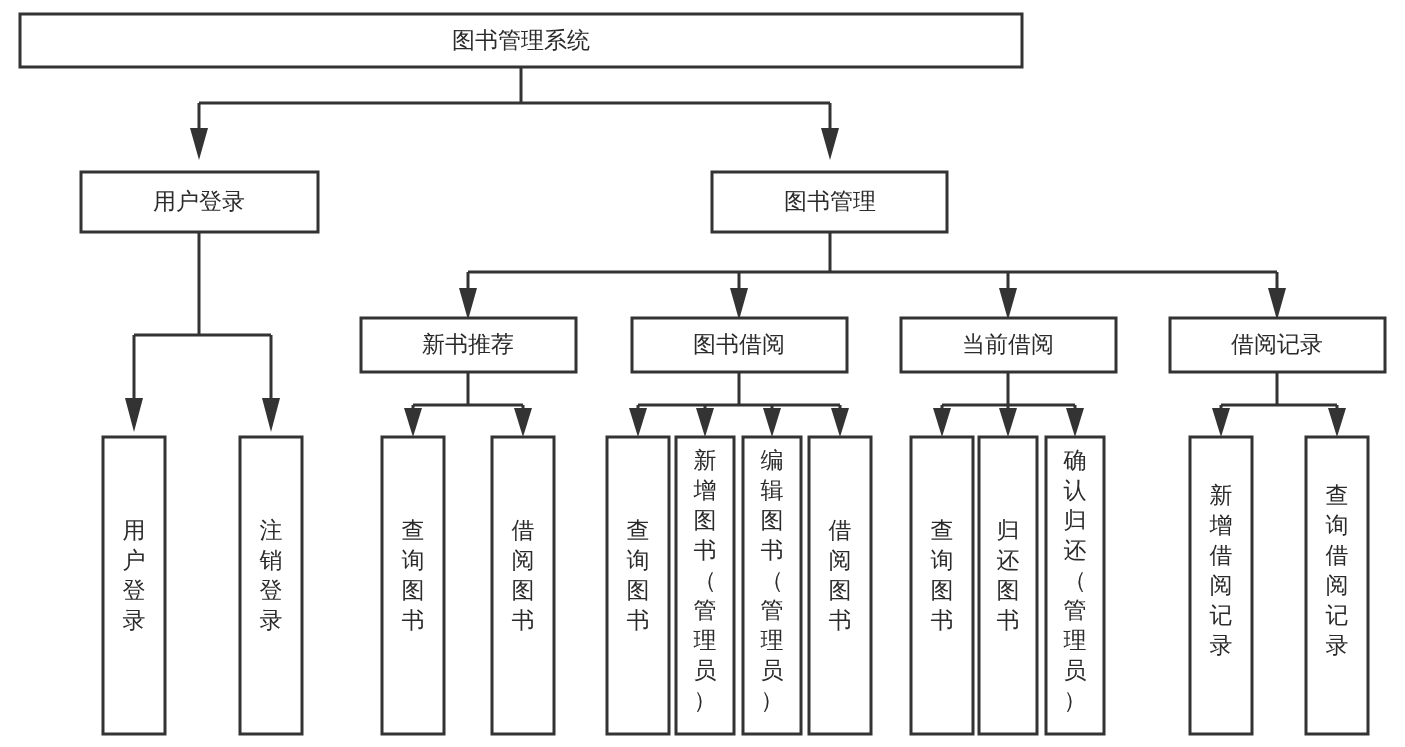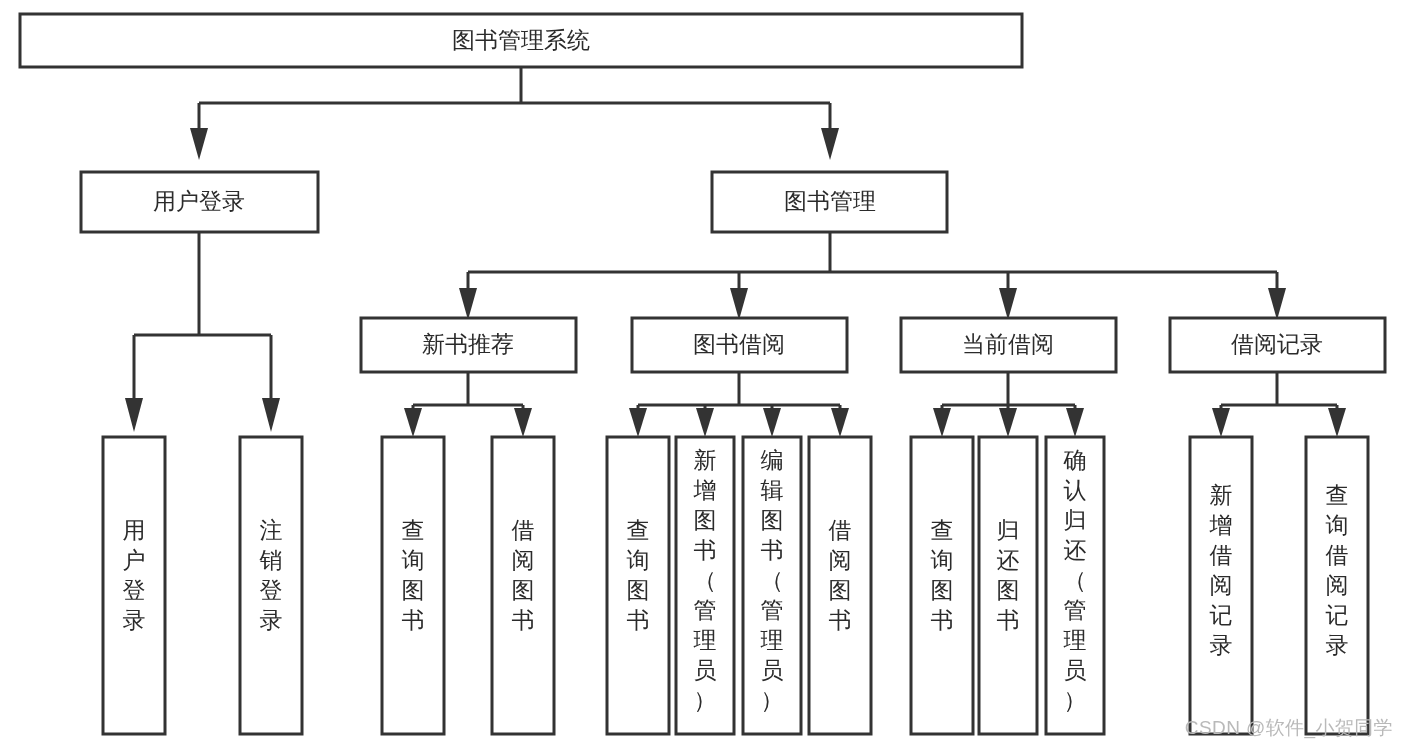--- a/index.html
+++ b/index.html
@@ -231,14 +231,13 @@
       <rect class="node-box" x="1190" y="437" width="62" height="297"></rect>
       <text class="node-label-vert" x="1221" y="503"><tspan x="1221" dy="0">新</tspan><tspan x="1221" dy="30">增</tspan><tspan x="1221" dy="30">借</tspan><tspan x="1221" dy="30">阅</tspan><tspan x="1221" dy="30">记</tspan><tspan x="1221" dy="30">录</tspan></text>
     </g>
 
     <g>
       <rect class="node-box" x="1306" y="437" width="62" height="297"></rect>
       <text class="node-label-vert" x="1337" y="503"><tspan x="1337" dy="0">查</tspan><tspan x="1337" dy="30">询</tspan><tspan x="1337" dy="30">借</tspan><tspan x="1337" dy="30">阅</tspan><tspan x="1337" dy="30">记</tspan><tspan x="1337" dy="30">录</tspan></text>
     </g>
   </svg>
 
-  <div class="watermark">CSDN @软件_小贺同学</div>
 </div>
 
 </body></html>

